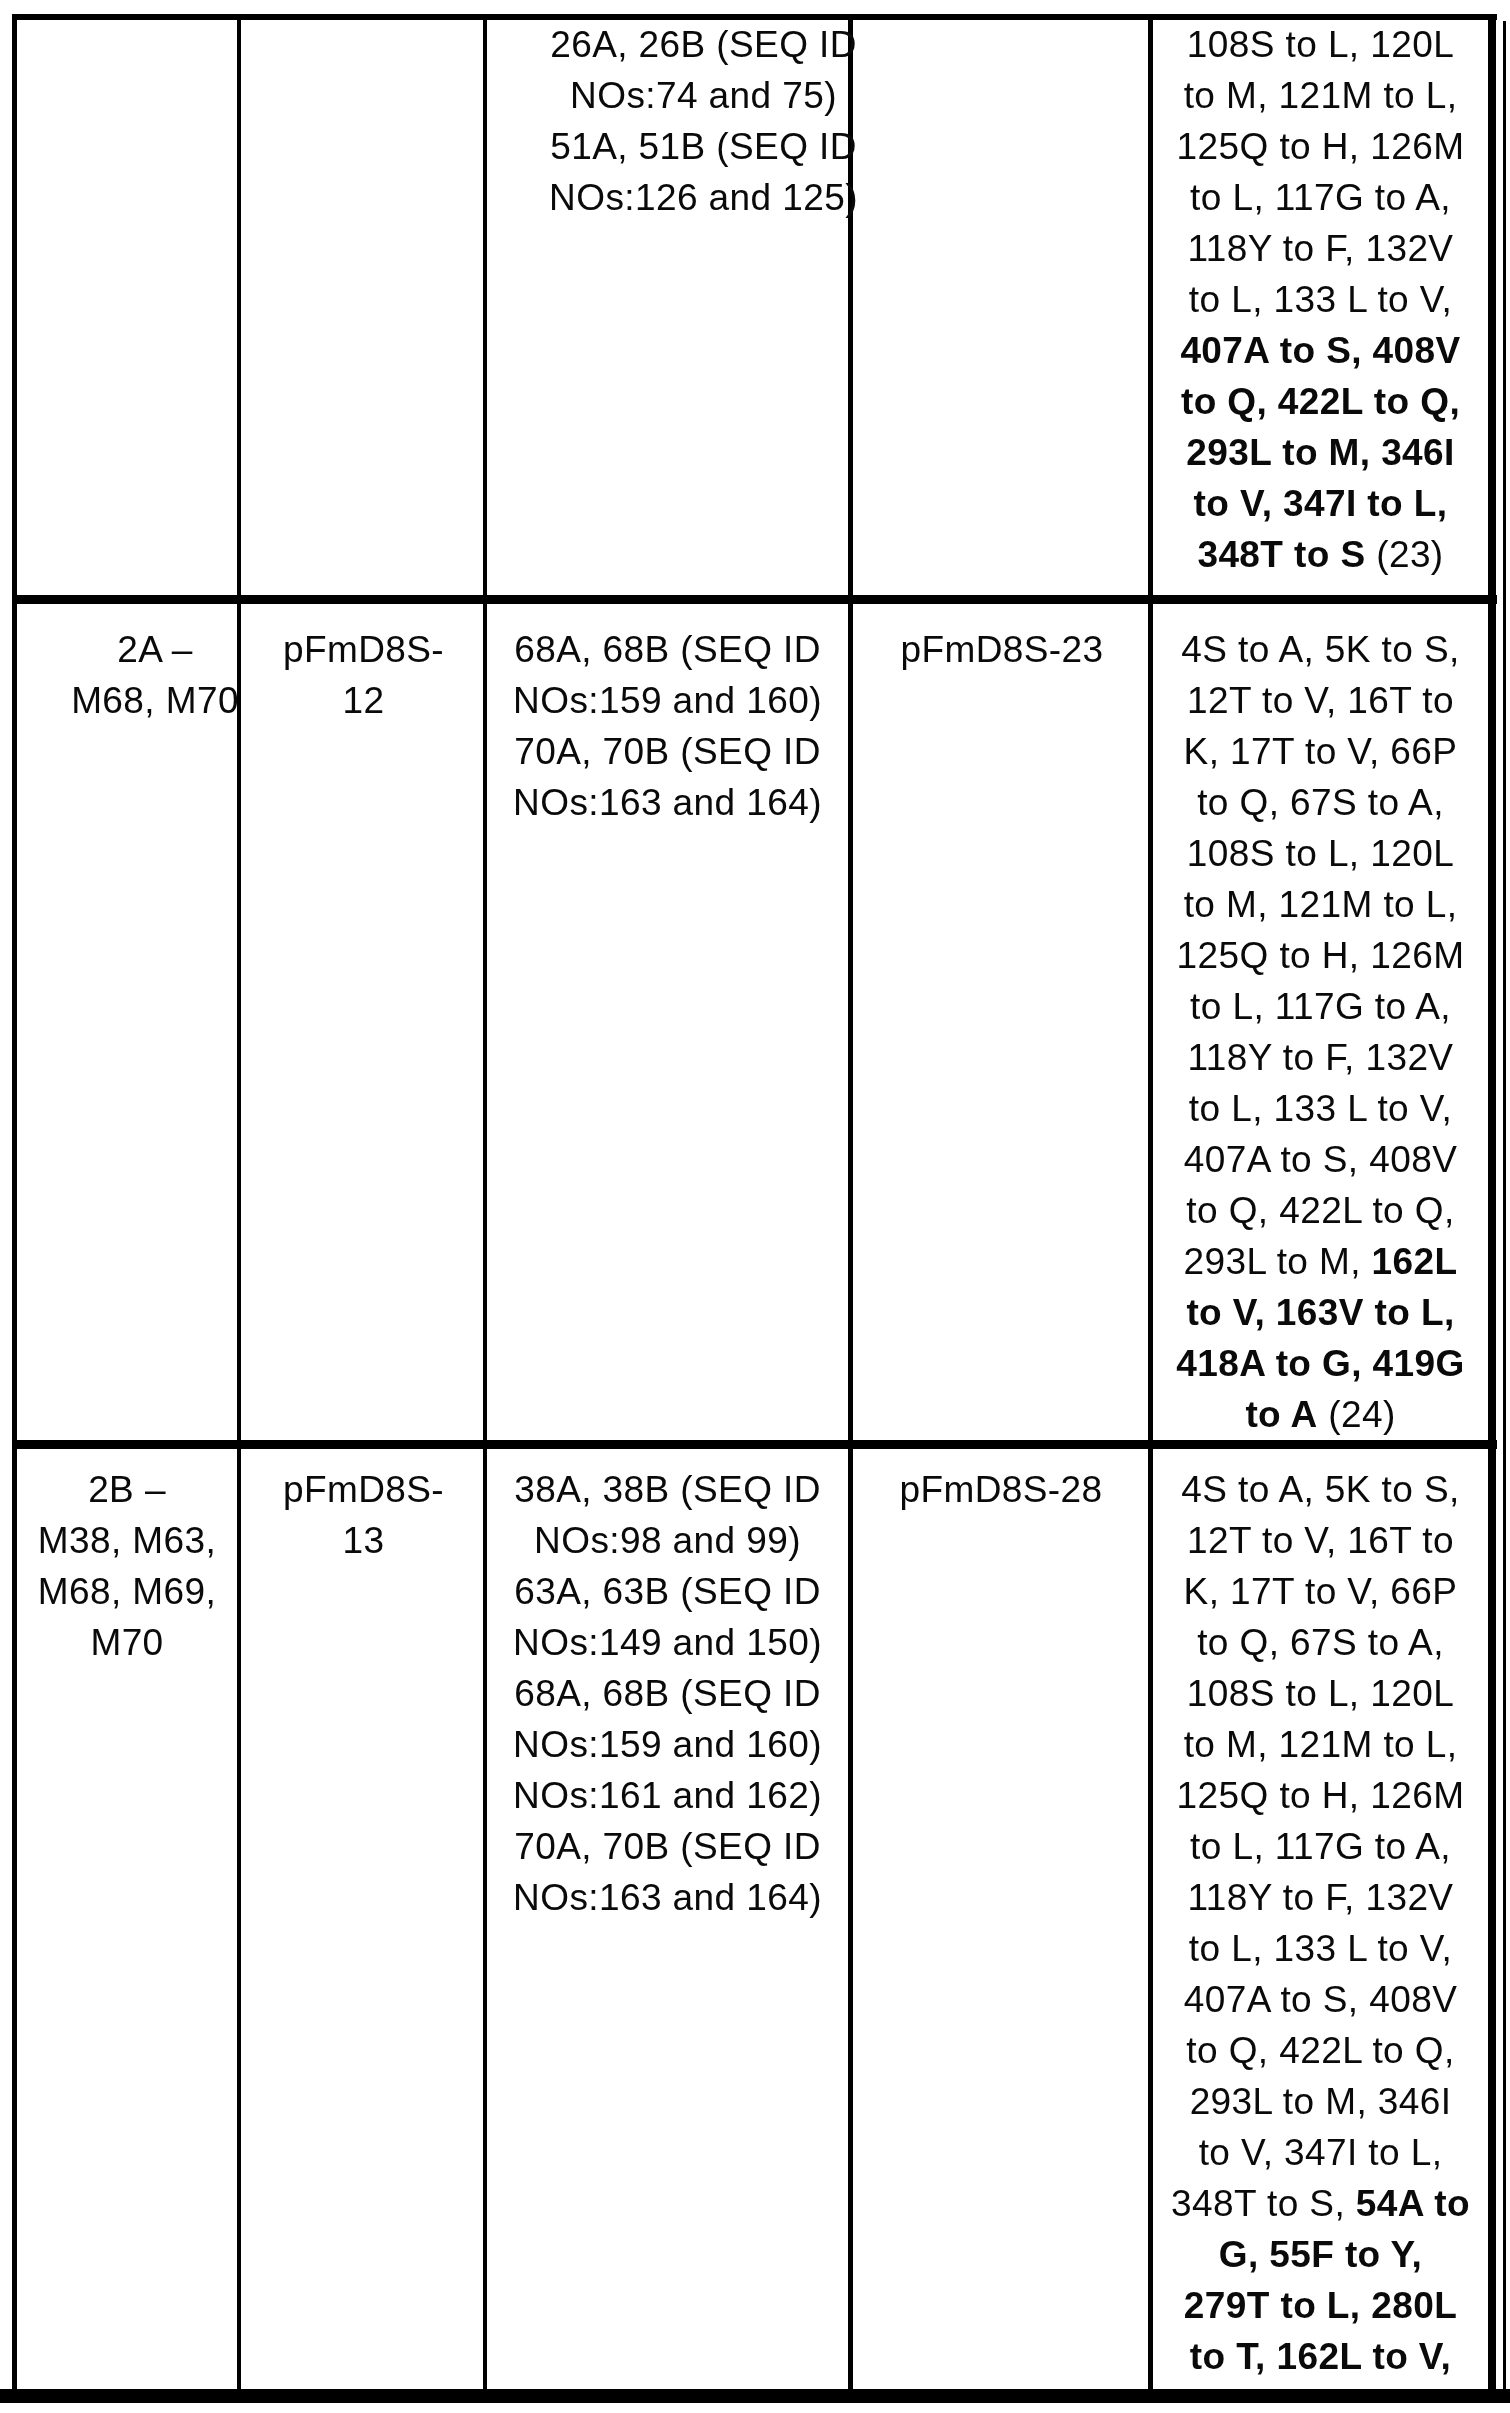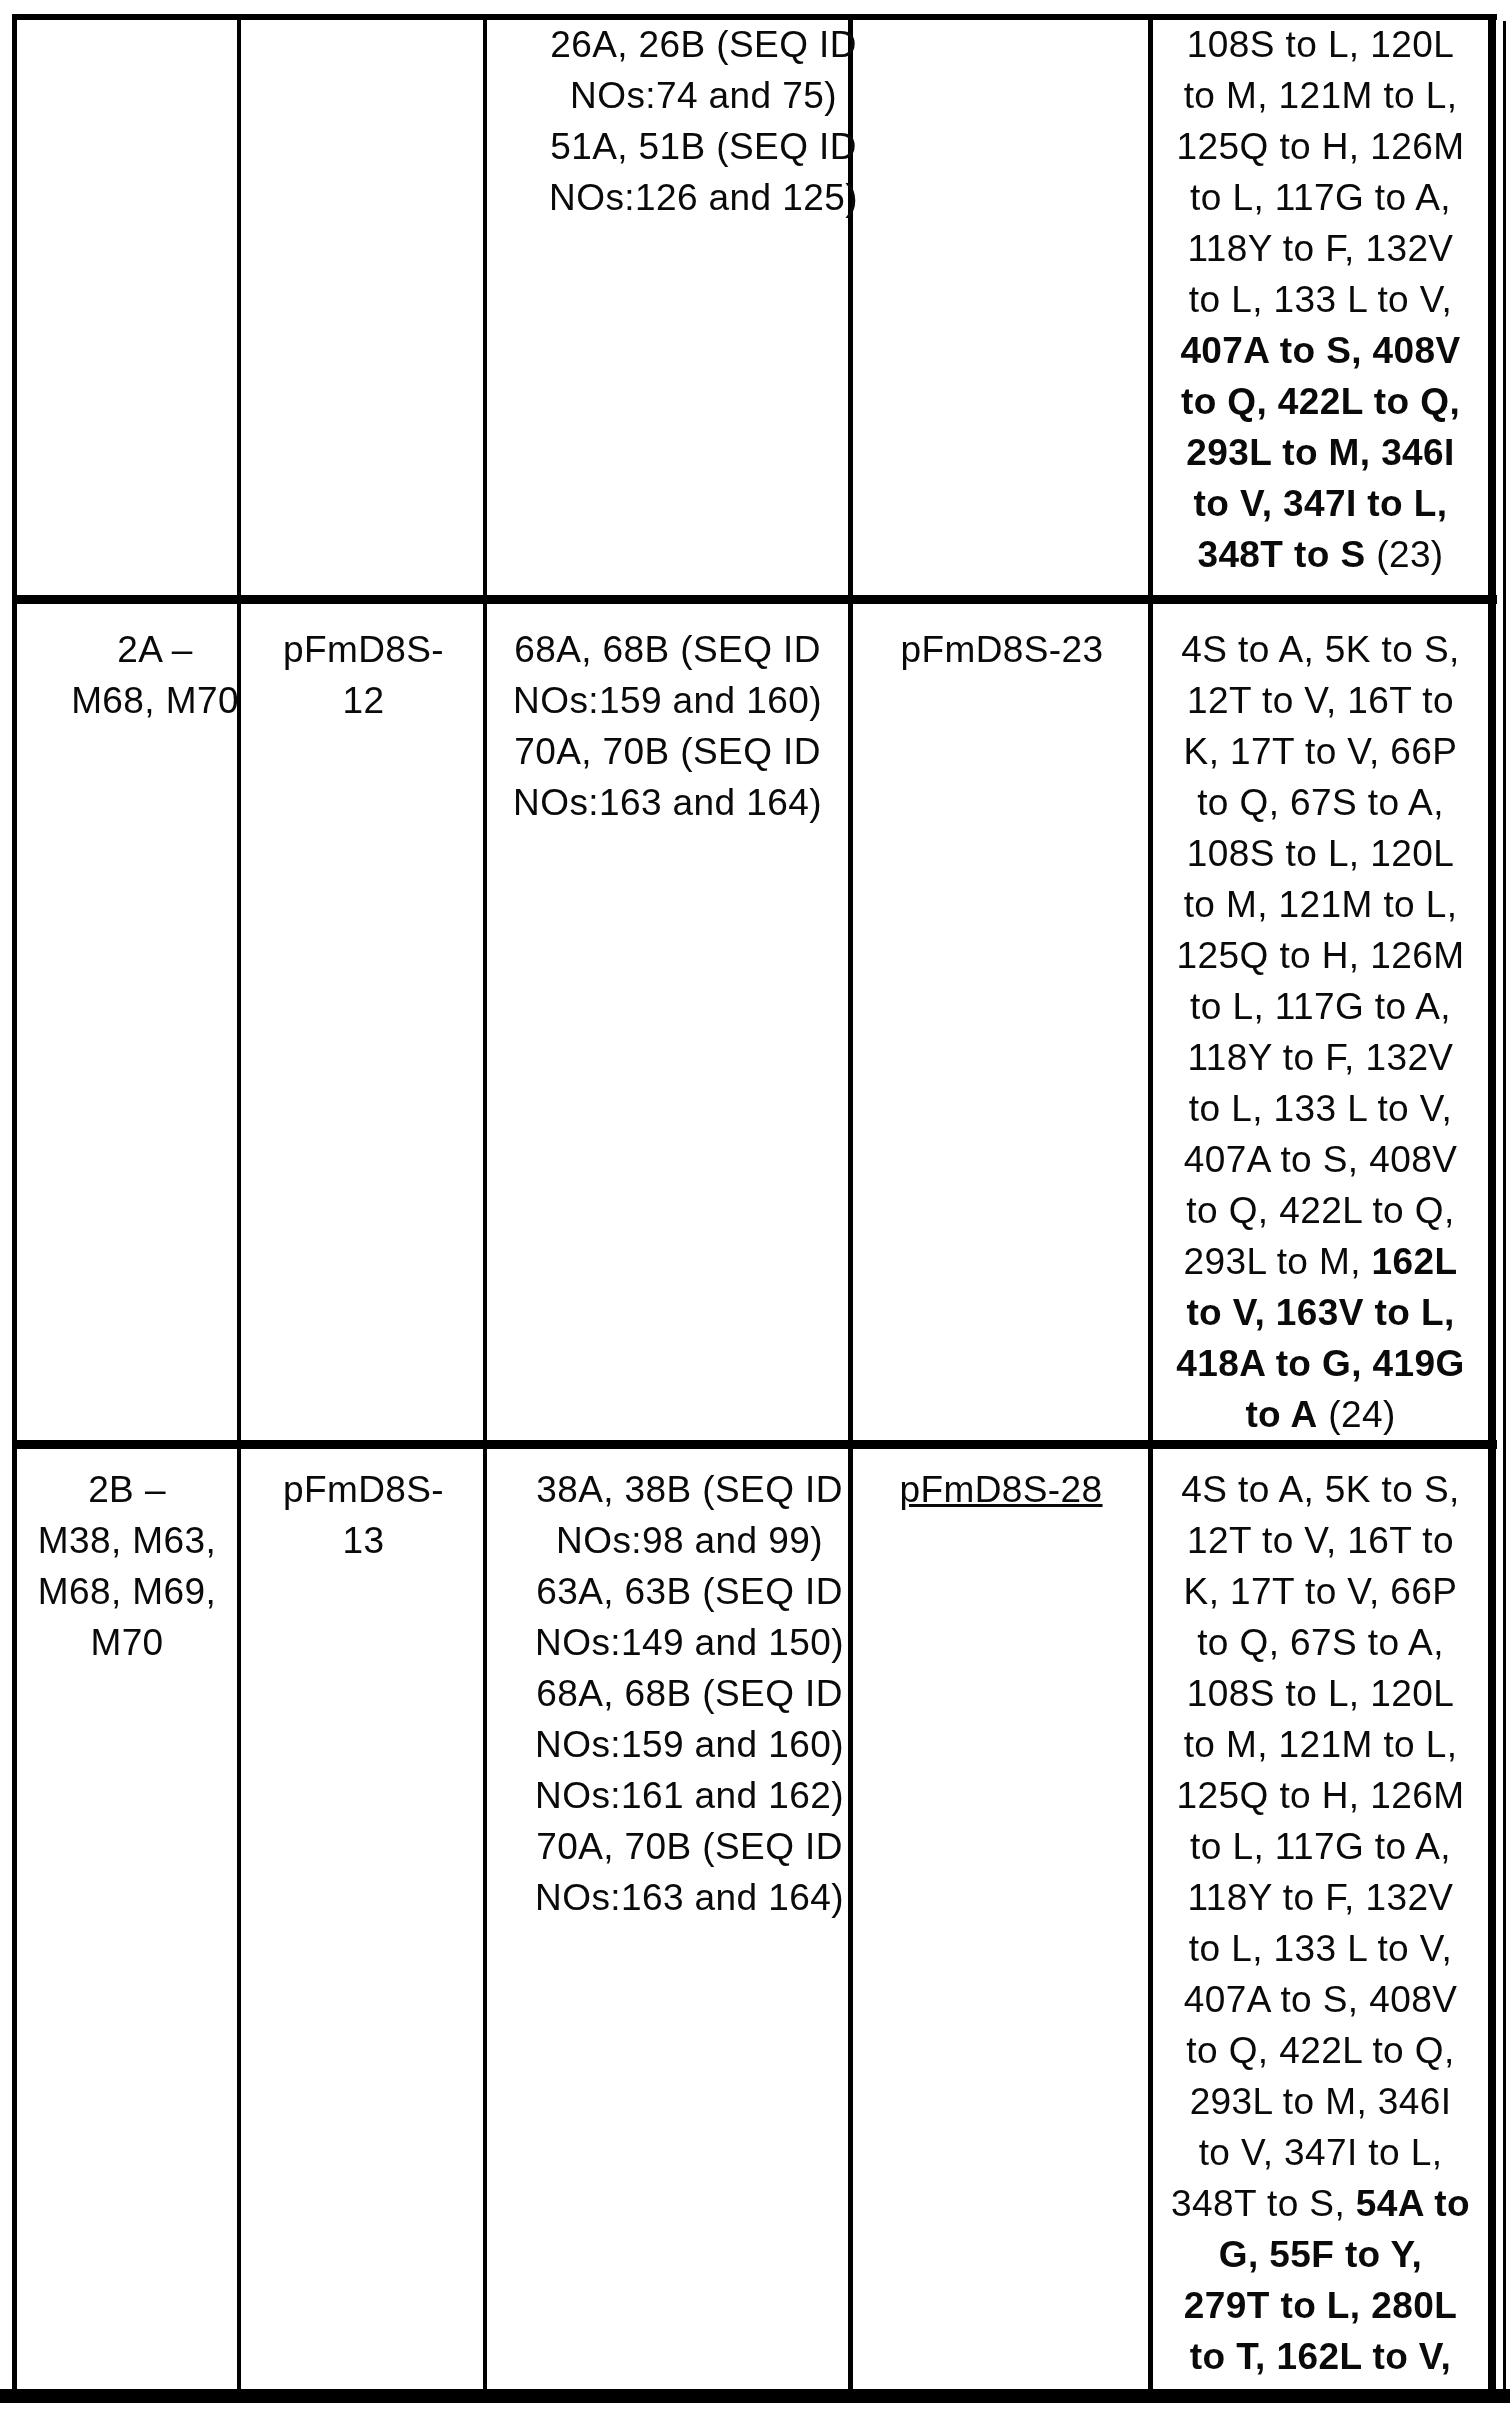--- a/index.html
+++ b/index.html
@@ -104,32 +104,32 @@
       <div class="cell" style="left: 17px; width: 220px; top: 1464px;">
         <div class="line"><span>2B –</span></div>
         <div class="line"><span>M38, M63,</span></div>
         <div class="line"><span>M68, M69,</span></div>
         <div class="line"><span>M70</span></div>
       </div>
       <div class="cell" style="left: 244px; width: 239px; top: 1464px;">
         <div class="line"><span>pFmD8S-</span></div>
         <div class="line"><span>13</span></div>
       </div>
-      <div class="cell" style="left: 487px; width: 361px; top: 1464px; margin-left: 22px;">
+      <div class="cell" style="left: 487px; width: 361px; top: 1464px;">
         <div class="line"><span>38A, 38B (SEQ ID</span></div>
         <div class="line"><span>NOs:98 and 99)</span></div>
         <div class="line"><span>63A, 63B (SEQ ID</span></div>
         <div class="line"><span>NOs:149 and 150)</span></div>
         <div class="line"><span>68A, 68B (SEQ ID</span></div>
         <div class="line"><span>NOs:159 and 160)</span></div>
         <div class="line"><span>NOs:161 and 162)</span></div>
         <div class="line"><span>70A, 70B (SEQ ID</span></div>
         <div class="line"><span>NOs:163 and 164)</span></div>
       </div>
-      <div class="cell" style="left: 854px; width: 294px; top: 1464px; text-decoration: underline;">
+      <div class="cell" style="left: 854px; width: 294px; top: 1464px;">
         <div class="line"><span>pFmD8S-28</span></div>
       </div>
       <div class="cell" style="left: 1153px; width: 335px; top: 1464px;">
         <div class="line"><span>4S to A, 5K to S,</span></div>
         <div class="line"><span>12T to V, 16T to</span></div>
         <div class="line"><span>K, 17T to V, 66P</span></div>
         <div class="line"><span>to Q, 67S to A,</span></div>
         <div class="line"><span>108S to L, 120L</span></div>
         <div class="line"><span>to M, 121M to L,</span></div>
         <div class="line"><span>125Q to H, 126M</span></div>

